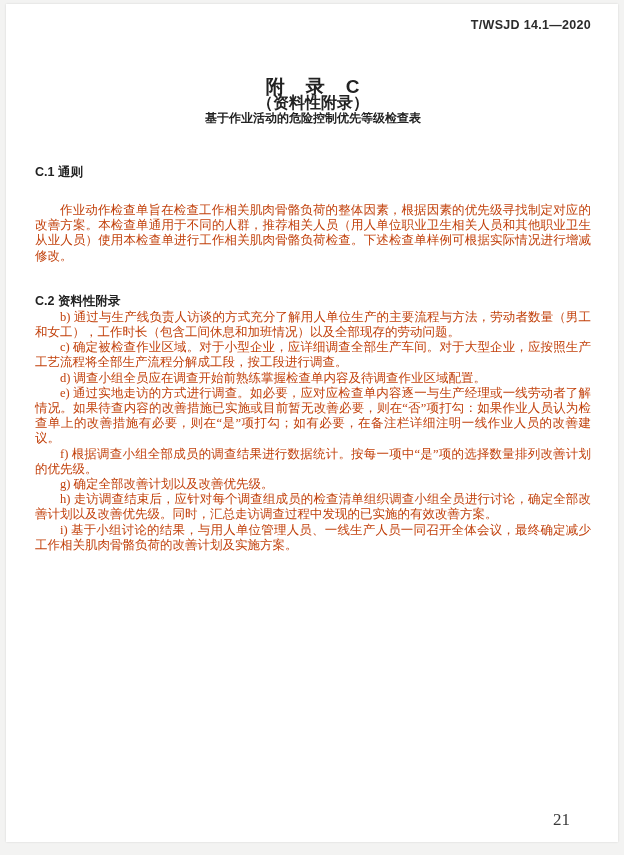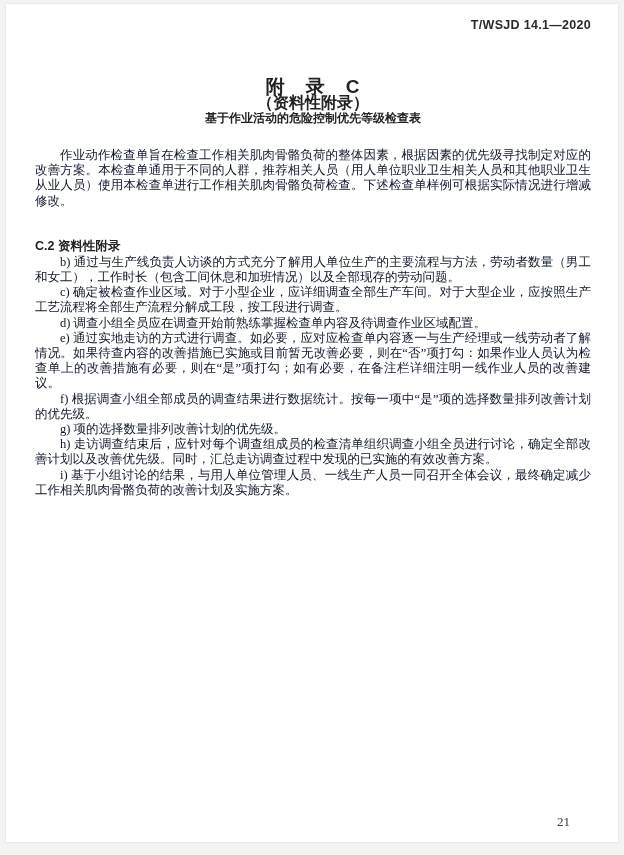--- a/index.html
+++ b/index.html
@@ -59,60 +59,61 @@
   }
   .heading-c1 { margin-top: 38px; }
   .heading-c2 { margin-top: 29px; }
   .body-text {
     margin: 0;
     font-size: 12.5px;
     line-height: 15.2px;
     text-align: justify;
     text-justify: inter-ideograph;
     text-indent: 2em;
-    color: #0f172a;
+    color: #c2410c;
   }
   .lead-para { margin-top: 22px; }
   .first-item { margin-top: 22px; }
   .footer-pageno {
     position: absolute;
     right: 48px;
     bottom: 12px;
-    font-size: 13px;
+    font-size: 17px;
     color: #3a3a3a;
     font-family: "Liberation Serif", "DejaVu Serif", serif;
   }
 </style>
 </head>
 <body>
 
 <div class="canvas">
   <div class="page">
     <div class="page-inner">
 
       <div class="doc-header">T/WSJD 14.1—2020</div>
 
       <div class="title-block">
         <div class="title-line1">附　录　C</div>
         <div class="title-line2">（资料性附录）</div>
         <div class="title-line3">基于作业活动的危险控制优先等级检查表</div>
       </div>
 
       <section>
+        <h2 class="section-heading heading-c1">C.1 通则</h2>
         <p class="body-text lead-para">作业动作检查单旨在检查工作相关肌肉骨骼负荷的整体因素，根据因素的优先级寻找制定对应的改善方案。本检查单通用于不同的人群，推荐相关人员（用人单位职业卫生相关人员和其他职业卫生从业人员）使用本检查单进行工作相关肌肉骨骼负荷检查。下述检查单样例可根据实际情况进行增减修改。</p>
       </section>
 
       <section>
         <h2 class="section-heading heading-c2">C.2 资料性附录</h2>
         <p class="body-text">b) 通过与生产线负责人访谈的方式充分了解用人单位生产的主要流程与方法，劳动者数量（男工和女工），工作时长（包含工间休息和加班情况）以及全部现存的劳动问题。</p>
         <p class="body-text">c) 确定被检查作业区域。对于小型企业，应详细调查全部生产车间。对于大型企业，应按照生产工艺流程将全部生产流程分解成工段，按工段进行调查。</p>
         <p class="body-text">d) 调查小组全员应在调查开始前熟练掌握检查单内容及待调查作业区域配置。</p>
         <p class="body-text">e) 通过实地走访的方式进行调查。如必要，应对应检查单内容逐一与生产经理或一线劳动者了解情况。如果待查内容的改善措施已实施或目前暂无改善必要，则在“否”项打勾：如果作业人员认为检查单上的改善措施有必要，则在“是”项打勾；如有必要，在备注栏详细注明一线作业人员的改善建议。</p>
         <p class="body-text">f) 根据调查小组全部成员的调查结果进行数据统计。按每一项中“是”项的选择数量排列改善计划的优先级。</p>
-        <p class="body-text">g) 项的选择数量排列改善计划的优先级。</p>
+        <p class="body-text">g) 确定全部改善计划以及改善优先级。</p>
         <p class="body-text">h) 走访调查结束后，应针对每个调查组成员的检查清单组织调查小组全员进行讨论，确定全部改善计划以及改善优先级。同时，汇总走访调查过程中发现的已实施的有效改善方案。</p>
         <p class="body-text">i) 基于小组讨论的结果，与用人单位管理人员、一线生产人员一同召开全体会议，最终确定减少工作相关肌肉骨骼负荷的改善计划及实施方案。</p>
       </section>
 
       <div class="footer-pageno">21</div>
 
     </div>
   </div>
 </div>
 

